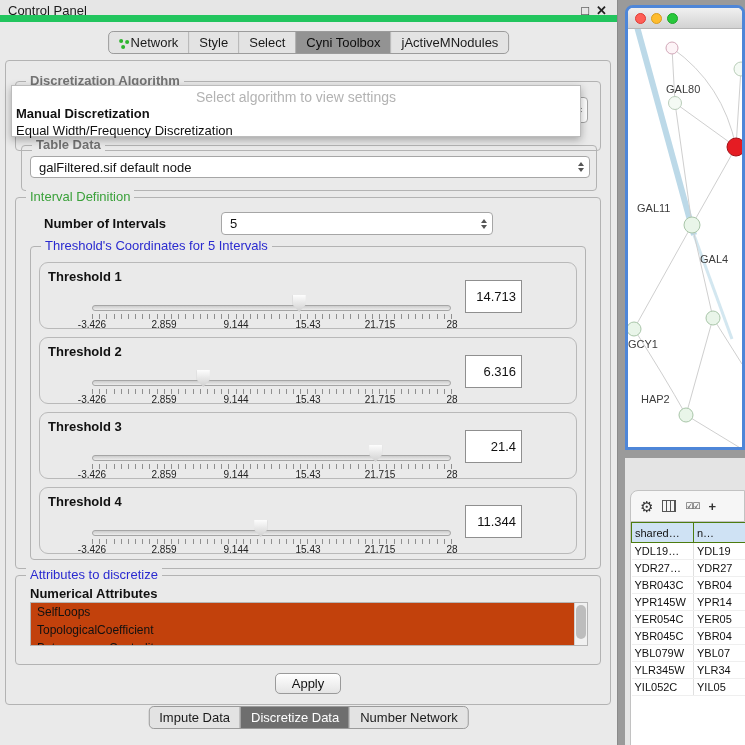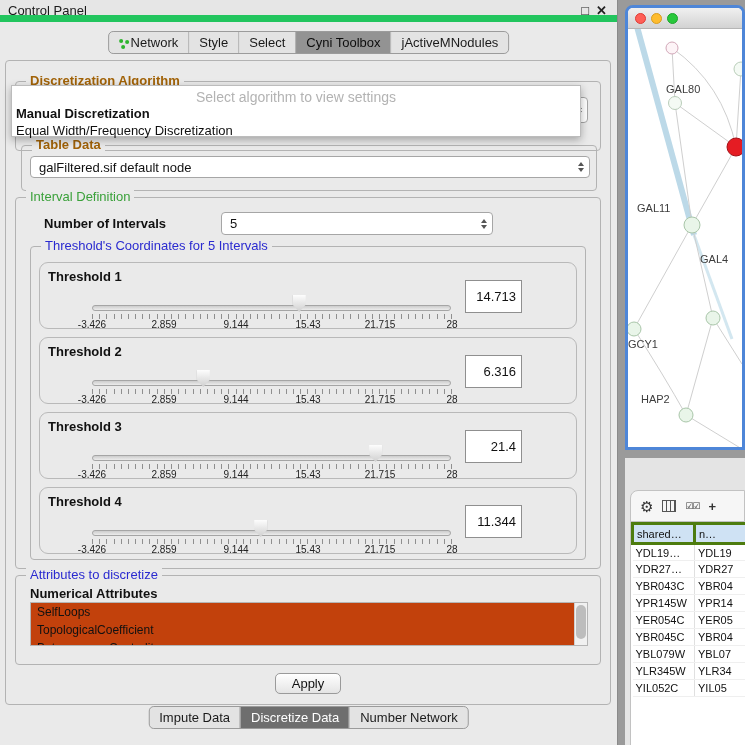--- a/index.html
+++ b/index.html
@@ -34,21 +34,21 @@
              margin:-4px 8px 0 0; display:inline-block; }
   .tab-lbl { pointer-events:none; }
 
   
   .content { position:absolute; left:5px; top:60px; width:606px; height:645px;
              border:1px solid #b3b3b3; border-radius:4px; background:#eaeaea; }
 
   .grp { position:absolute; border:1px solid #b3b3b3; border-radius:4px; }
   .grp > .ttl { position:absolute; top:-8px; left:10px; background:#eaeaea;
                 padding:0 4px; font-size:13px; line-height:14px; }
-  .ttl.black { color:#a16207; font-weight:bold; }
+  .ttl.black { color:#737373; font-weight:bold; }
   .ttl.green { color:#3aa13a; }
   .ttl.blue  { color:#2a2ad0; }
 
   .combo { position:absolute; background:#fff; border:1px solid #a6a6a6; border-radius:4px;
            font-size:13px; display:flex; align-items:center; padding:0 20px 0 8px;
            color:#111; overflow:hidden; white-space:nowrap; }
   .spin { position:absolute; right:5px; top:50%; transform:translateY(-50%);
           display:flex; flex-direction:column; gap:2px; }
   .spin i { width:0; height:0; border-left:3.5px solid transparent; border-right:3.5px solid transparent; display:block; }
   .spin .up { border-bottom:4px solid #555; }
@@ -127,21 +127,21 @@
                 background:#f6f6f6; border:1px solid #c2c2c2; border-radius:8px 0 0 0;
                 display:flex; align-items:center; gap:9px; padding-left:9px; }
   .ico-gear { font-size:15px; color:#333; line-height:1; }
   .ico-cols { width:14px; height:12px; border:1px solid #555;
               background:repeating-linear-gradient(90deg,transparent 0 3px,#555 3px 4px); }
   .ico-checks { font-size:9px; letter-spacing:-1px; color:#333; }
   .ico-plus { font-size:13px; color:#333; font-weight:bold; }
   .tp-table { position:absolute; left:5px; top:64px; width:115px; bottom:0;
               background:#fff; border-left:1px solid #c2c2c2; overflow:hidden; }
   .tp-table table { border-collapse:collapse; width:202px; table-layout:fixed; font-size:11px; }
-  .tp-table th { height:20px; background:#cfe2f4; border:3px solid #4d7c0f;
+  .tp-table th { height:20px; background:#cfe2f4; border:1px solid #4d7c0f;
                  font-weight:normal; text-align:left; padding-left:3px; color:#111;
                  overflow:hidden; white-space:nowrap; }
   .tp-table td { height:17px; border-right:1px solid #e0e0e0; border-bottom:1px solid #efefef;
                  padding-left:3px; color:#111; overflow:hidden; white-space:nowrap; }
 </style>
 </head>
 <body>
 
 <div class="stage">
 

